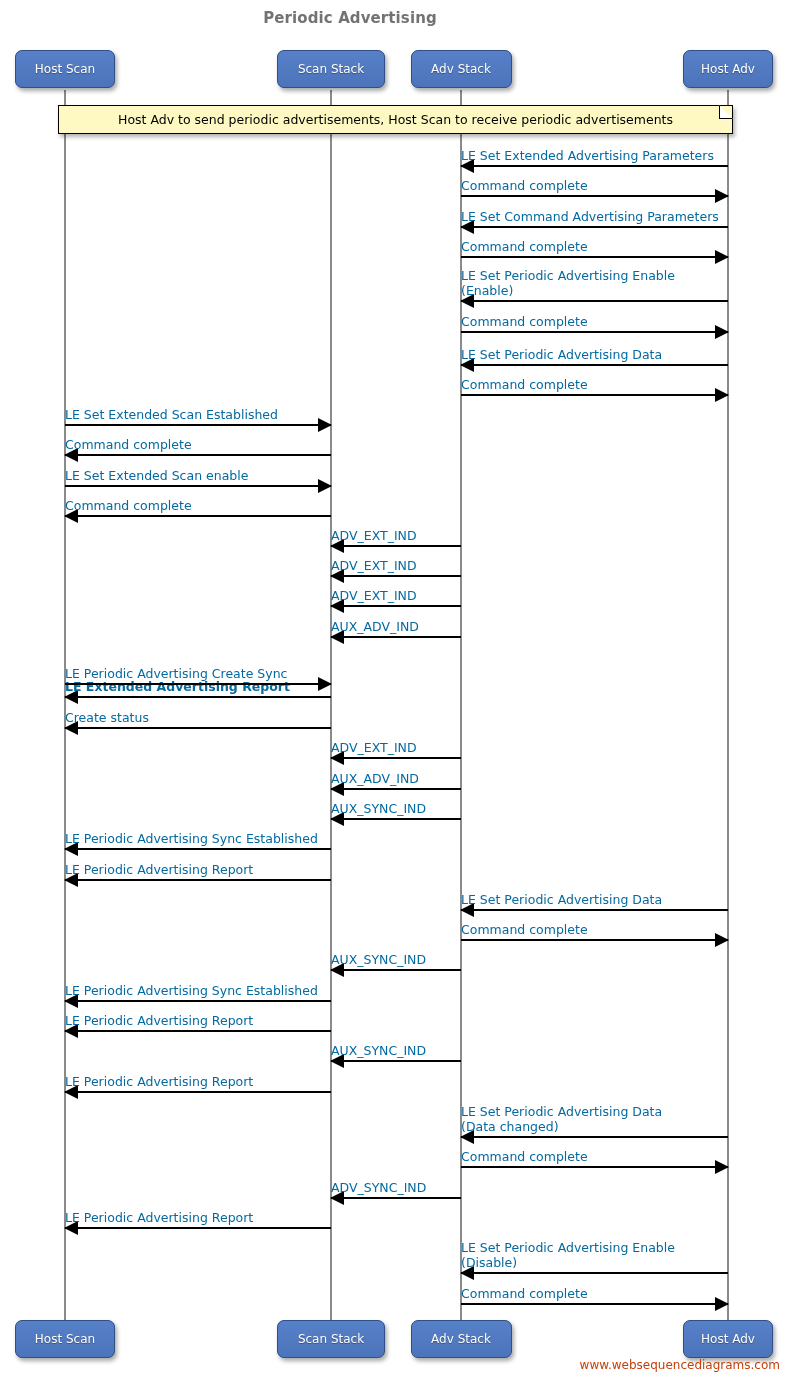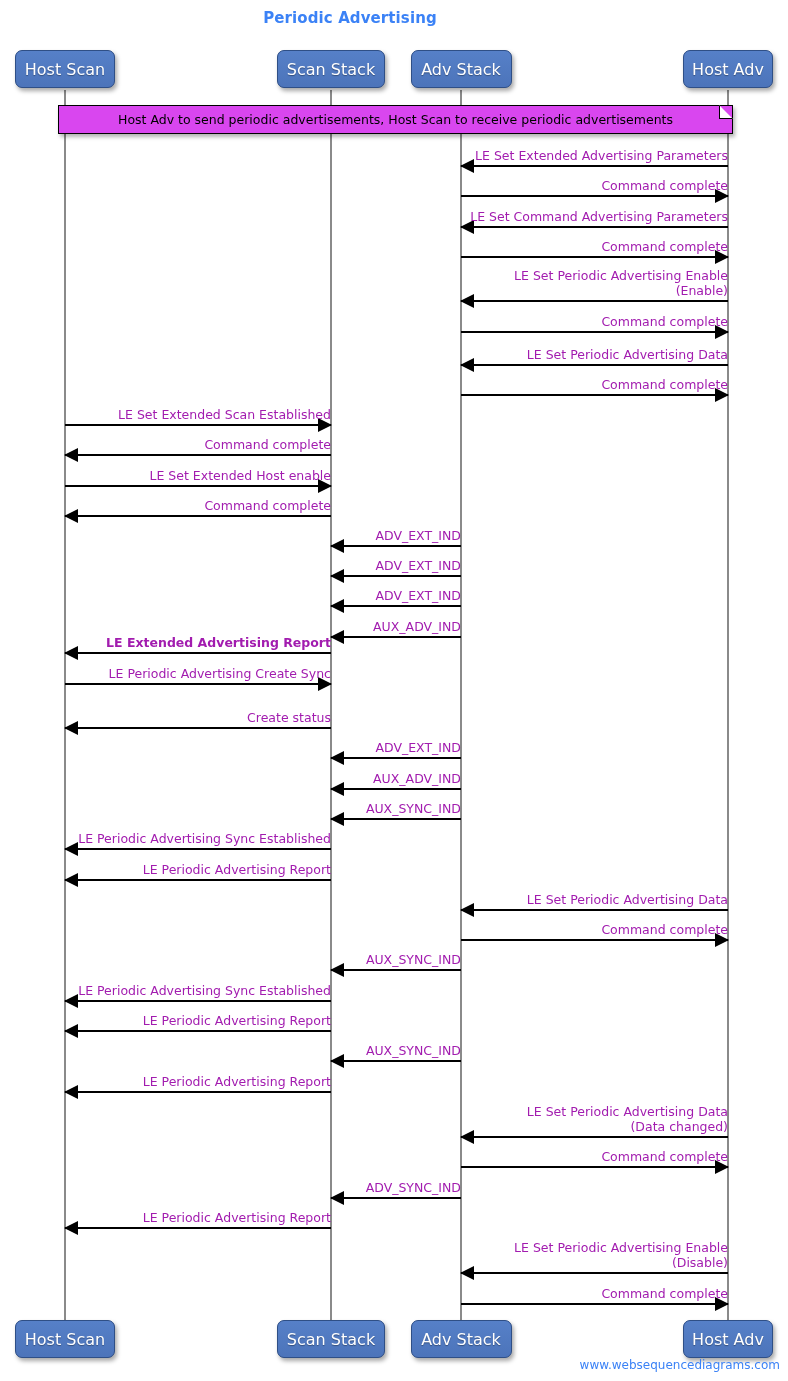--- a/index.html
+++ b/index.html
@@ -20,53 +20,53 @@
   }
   
   .diagram-title {
     position: absolute;
     left: 0;
     top: 9px;
     width: 700px;
     text-align: center;
     font-size: 15px;
     font-weight: bold;
-    color: #3b82f6;
+    color: #737373;
     letter-spacing: 0.1px;
   }
   
   .lifeline {
     position: absolute;
     width: 2px;
     background: #8a8a8a;
     top: 90px;
     height: 1230px;
   }
   
   .actor {
     position: absolute;
     height: 38px;
     border-radius: 7px;
     background: linear-gradient(to bottom, #5680c8 0%, #4c74ba 100%);
     background-color: #4d75bd;
     border: 1px solid #2f4f86;
     box-shadow: 2px 3px 4px rgba(0,0,0,0.34);
     color: #ffffff;
-    font-size: 16px;
+    font-size: 12px;
     display: flex;
     align-items: center;
     justify-content: center;
     box-sizing: border-box;
     text-shadow: 0 1px 1px rgba(0,0,0,0.35);
     white-space: nowrap;
   }
   
   .note {
     position: absolute;
-    background: #d946ef;
+    background: #fef9c3;
     border: 1px solid #000000;
     box-sizing: border-box;
     box-shadow: 2px 3px 4px rgba(0,0,0,0.30);
     display: flex;
     align-items: center;
     justify-content: center;
     font-size: 12.5px;
     color: #000000;
   }
   .note-fold2 {
@@ -107,39 +107,39 @@
     border-left: 14px solid #000000;
   }
   .arrowhead.left {
     left: -1px;
     border-right: 14px solid #000000;
   }
   .msg-label {
     position: absolute;
     left: 0;
     width: 100%;
-    text-align: right;
+    text-align: left;
     font-size: 12.5px;
-    color: #a21caf;
+    color: #0369a1;
     line-height: 15px;
     white-space: pre;
   }
   .msg-label.one {
     bottom: 4px;
   }
   .msg-label.two {
     bottom: 3px;
   }
   
   .footer {
     position: absolute;
     right: 8px;
     top: 1358px;
     font-size: 12px;
-    color: #3b82f6;
+    color: #c2410c;
     text-align: right;
   }
 </style>
 </head>
 <body>
 
 <div id="canvas">
 
   <div class="diagram-title">Periodic Advertising</div>
 
@@ -217,21 +217,21 @@
         <div class="msg-label one" style="bottom: 4px;">LE Set Extended Scan Established</div>
       </div>
       <div class="msg" style="left: 65px; top: 454px; width: 266px;">
         <div class="msg-line"></div>
         <div class="arrowhead left"></div>
         <div class="msg-label one" style="bottom: 4px;">Command complete</div>
       </div>
       <div class="msg" style="left: 65px; top: 485px; width: 266px;">
         <div class="msg-line"></div>
         <div class="arrowhead right"></div>
-        <div class="msg-label one" style="bottom: 4px;">LE Set Extended Host enable</div>
+        <div class="msg-label one" style="bottom: 4px;">LE Set Extended Scan enable</div>
       </div>
       <div class="msg" style="left: 65px; top: 515px; width: 266px;">
         <div class="msg-line"></div>
         <div class="arrowhead left"></div>
         <div class="msg-label one" style="bottom: 4px;">Command complete</div>
       </div>
       <div class="msg" style="left: 331px; top: 545px; width: 130px;">
         <div class="msg-line"></div>
         <div class="arrowhead left"></div>
         <div class="msg-label one" style="bottom: 4px;">ADV_EXT_IND</div>
@@ -244,21 +244,21 @@
       <div class="msg" style="left: 331px; top: 605px; width: 130px;">
         <div class="msg-line"></div>
         <div class="arrowhead left"></div>
         <div class="msg-label one" style="bottom: 4px;">ADV_EXT_IND</div>
       </div>
       <div class="msg" style="left: 331px; top: 636px; width: 130px;">
         <div class="msg-line"></div>
         <div class="arrowhead left"></div>
         <div class="msg-label one" style="bottom: 4px;">AUX_ADV_IND</div>
       </div>
-      <div class="msg" style="left: 65px; top: 652px; width: 266px; font-weight: bold;">
+      <div class="msg" style="left: 65px; top: 696px; width: 266px; font-weight: bold;">
         <div class="msg-line"></div>
         <div class="arrowhead left"></div>
         <div class="msg-label one" style="bottom: 4px;">LE Extended Advertising Report</div>
       </div>
       <div class="msg" style="left: 65px; top: 683px; width: 266px;">
         <div class="msg-line"></div>
         <div class="arrowhead right"></div>
         <div class="msg-label one" style="bottom: 4px;">LE Periodic Advertising Create Sync</div>
       </div>
       <div class="msg" style="left: 65px; top: 727px; width: 266px;">

